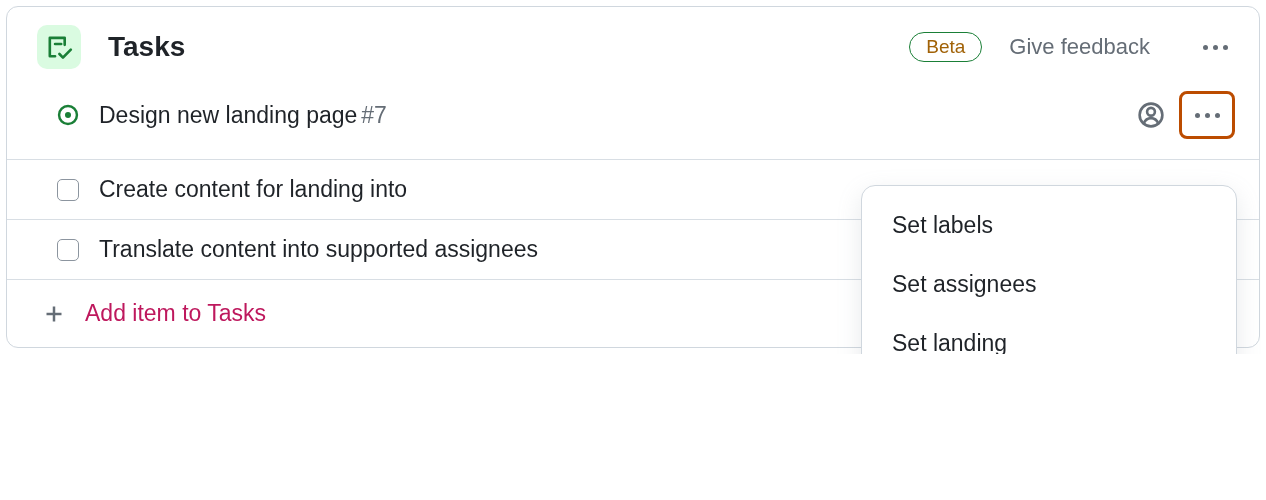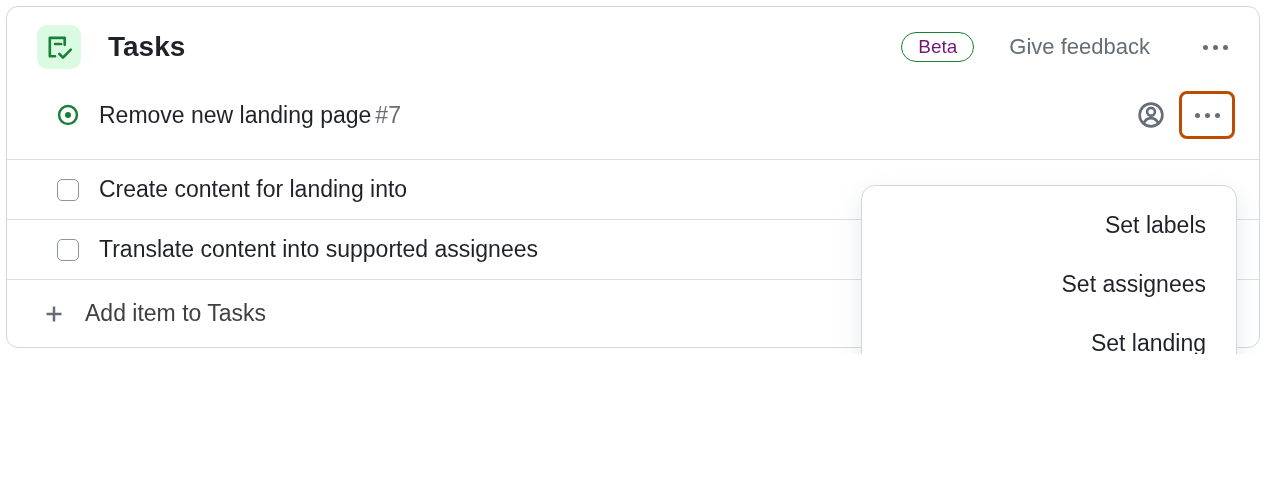--- a/index.html
+++ b/index.html
@@ -39,31 +39,31 @@
       fill: #1a7f37;
     }
     .panel-title {
       font-size: 28px;
       font-weight: 600;
       color: #1f2328;
       flex: 1;
     }
     .beta-badge {
       border: 1.5px solid #1a7f37;
-      color: #701a75;
+      color: #a16207;
       font-size: 19px;
       font-weight: 500;
       padding: 3px 16px;
       border-radius: 999px;
     }
     .feedback-link {
       color: #656d76;
       font-size: 22px;
       font-weight: 400;
-      margin-left: 8px;
+      margin-left: 0;
       margin-right: 18px;
     }
     .header-more {
       display: flex;
       align-items: center;
       justify-content: center;
       width: 40px;
       height: 40px;
       cursor: pointer;
     }
@@ -145,21 +145,21 @@
       justify-content: center;
       border: 3px solid #bc4c00;
       border-radius: 8px;
       cursor: pointer;
     }
     .add-row {
       display: flex;
       align-items: center;
       padding: 20px 24px 20px 36px;
       border-top: 1px solid #d8dee4;
-      color: #404040;
+      color: #be185d;
       font-size: 23px;
       gap: 20px;
       cursor: pointer;
     }
     .plus-icon {
       width: 22px;
       height: 22px;
       display: flex;
       align-items: center;
       justify-content: center;
@@ -174,21 +174,20 @@
       position: absolute;
       top: 178px;
       right: 22px;
       width: 376px;
       background: #ffffff;
       border: 1px solid #d0d7de;
       border-radius: 14px;
       box-shadow: 0 8px 24px rgba(140,149,159,0.2);
       padding: 10px 0;
       z-index: 10;
-      text-align: right;
     }
     .dropdown-item {
       padding: 16px 30px;
       font-size: 23px;
       color: #1f2328;
       cursor: pointer;
     }
     .dropdown-item.danger {
       color: #cf222e;
     }
@@ -221,21 +220,21 @@
   </div>
 
   <div class="task-row first">
     <div class="issue-open-icon">
       <svg viewBox="0 0 16 16">
           <circle cx="8" cy="8" r="6.5" fill="none" stroke="#1a7f37" stroke-width="1.8"></circle>
           <circle cx="8" cy="8" r="2.2" fill="#1a7f37"></circle>
         </svg>
     </div>
     <div class="task-text">
-      <span>Remove new landing page</span><span class="issue-num">#7</span>
+      <span>Design new landing page</span><span class="issue-num">#7</span>
     </div>
     <div class="row-actions">
       <div class="assignee-icon">
         <svg viewBox="0 0 16 16">
             <circle cx="8" cy="8" r="7"></circle>
             <circle cx="8" cy="6" r="2.4"></circle>
             <path d="M3.5 13.2c.9-2.2 2.6-3.3 4.5-3.3s3.6 1.1 4.5 3.3" stroke-linecap="round"></path>
           </svg>
       </div>
       <div class="row-more">

